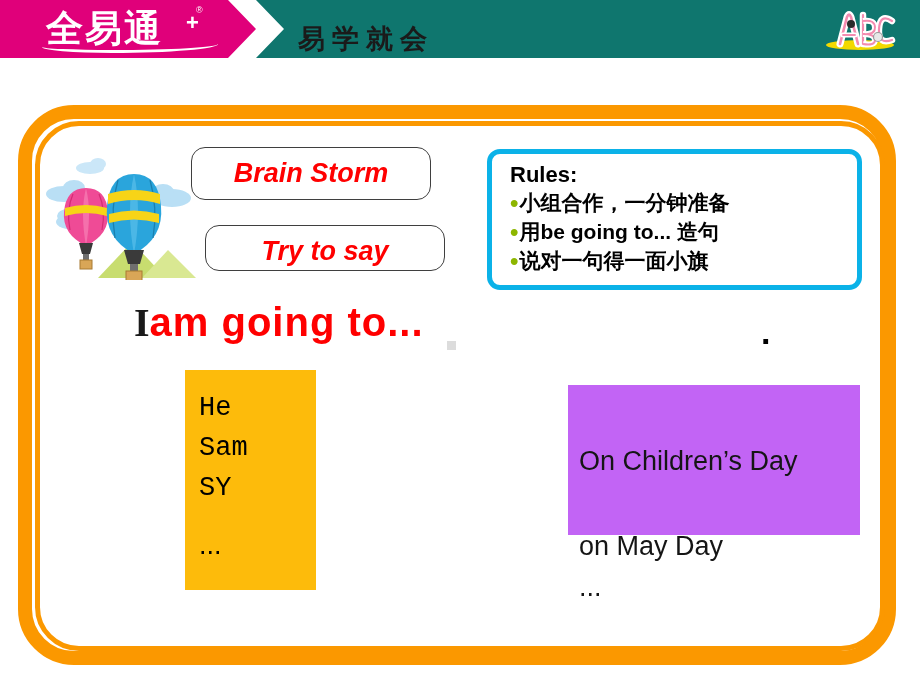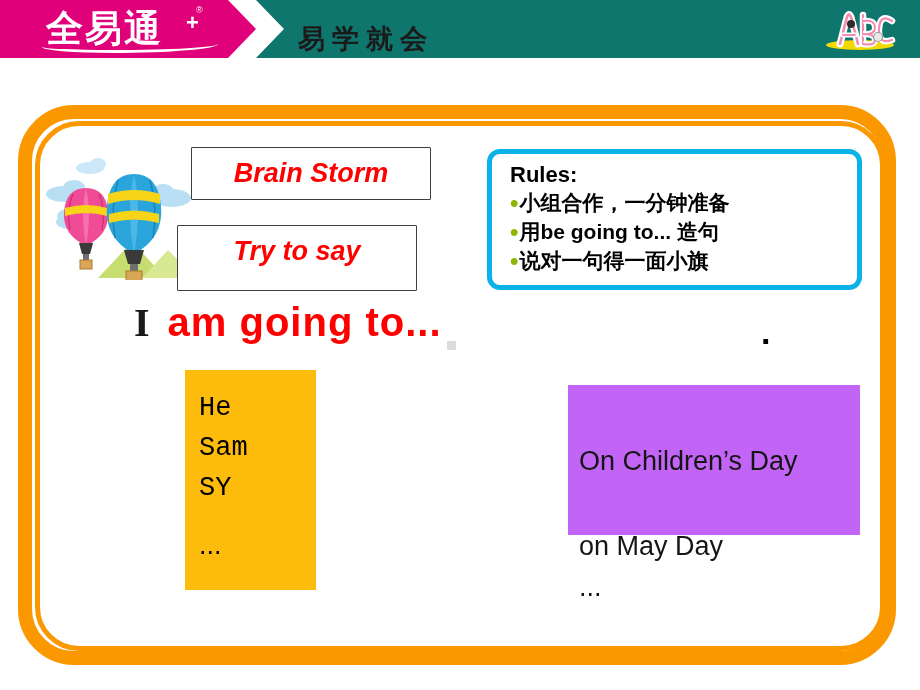--- a/index.html
+++ b/index.html
@@ -114,38 +114,38 @@
     position: absolute;
     left: 46px; top: 150px;
     width: 150px; height: 130px;
   }
 
   
   .title-box {
     position: absolute;
     background: #ffffff;
     border: 1px solid #3f3f3f;
-    border-radius: 1px;
+    border-radius: 14px;
     box-sizing: border-box;
     text-align: center;
     color: #ff0000;
     font-family: "Liberation Sans", sans-serif;
     font-weight: bold;
     font-style: italic;
     font-size: 27px;
     white-space: nowrap;
   }
   #brain-storm-box {
     left: 191px; top: 147px;
     width: 240px; height: 53px;
     line-height: 51px;
   }
   #try-to-say-box {
-    left: 177px; top: 225px;
-    width: 240px; height: 66px;
+    left: 205px; top: 225px;
+    width: 240px; height: 46px;
     line-height: 51px;
   }
 
   
   #rules-box {
     position: absolute;
     left: 487px; top: 142px;
     width: 375px; height: 141px;
     background: #ffffff;
     border: 5px solid #0bb2e8;
@@ -189,21 +189,21 @@
     color: #1a1a1a;
     font-family: "Liberation Serif", serif;
     font-size: 40px;
     font-weight: bold;
   }
   #sentence-predicate {
     color: #ff0000;
     font-family: "Liberation Sans", sans-serif;
     font-size: 40px;
     font-weight: bold;
-    margin-left: 18px;
+    margin-left: 0;
     letter-spacing: 1px;
   }
   #sentence-period {
     position: absolute;
     left: 761px; top: 322px;
     color: #000000;
     font-family: "Liberation Sans", sans-serif;
     font-size: 34px;
     font-weight: bold;
     line-height: 20px;

